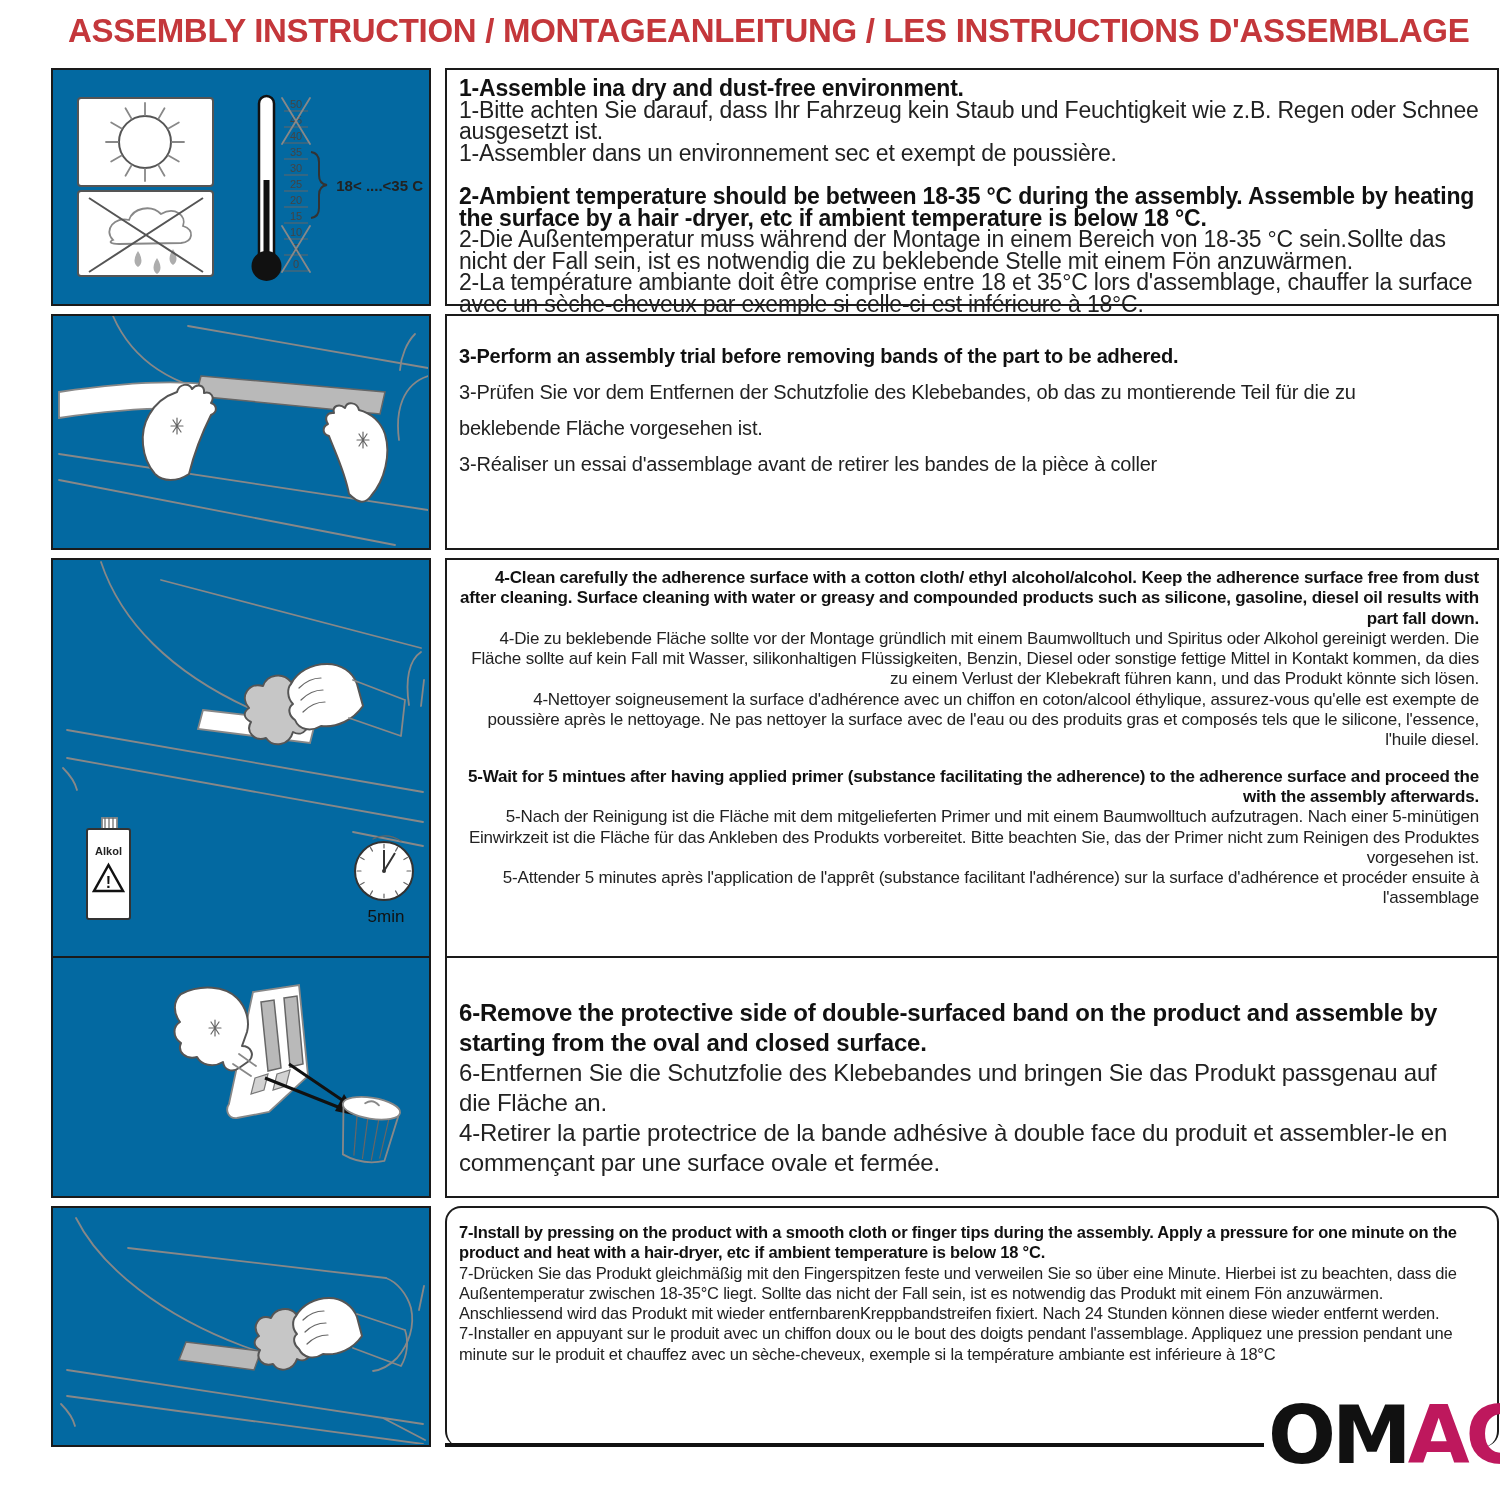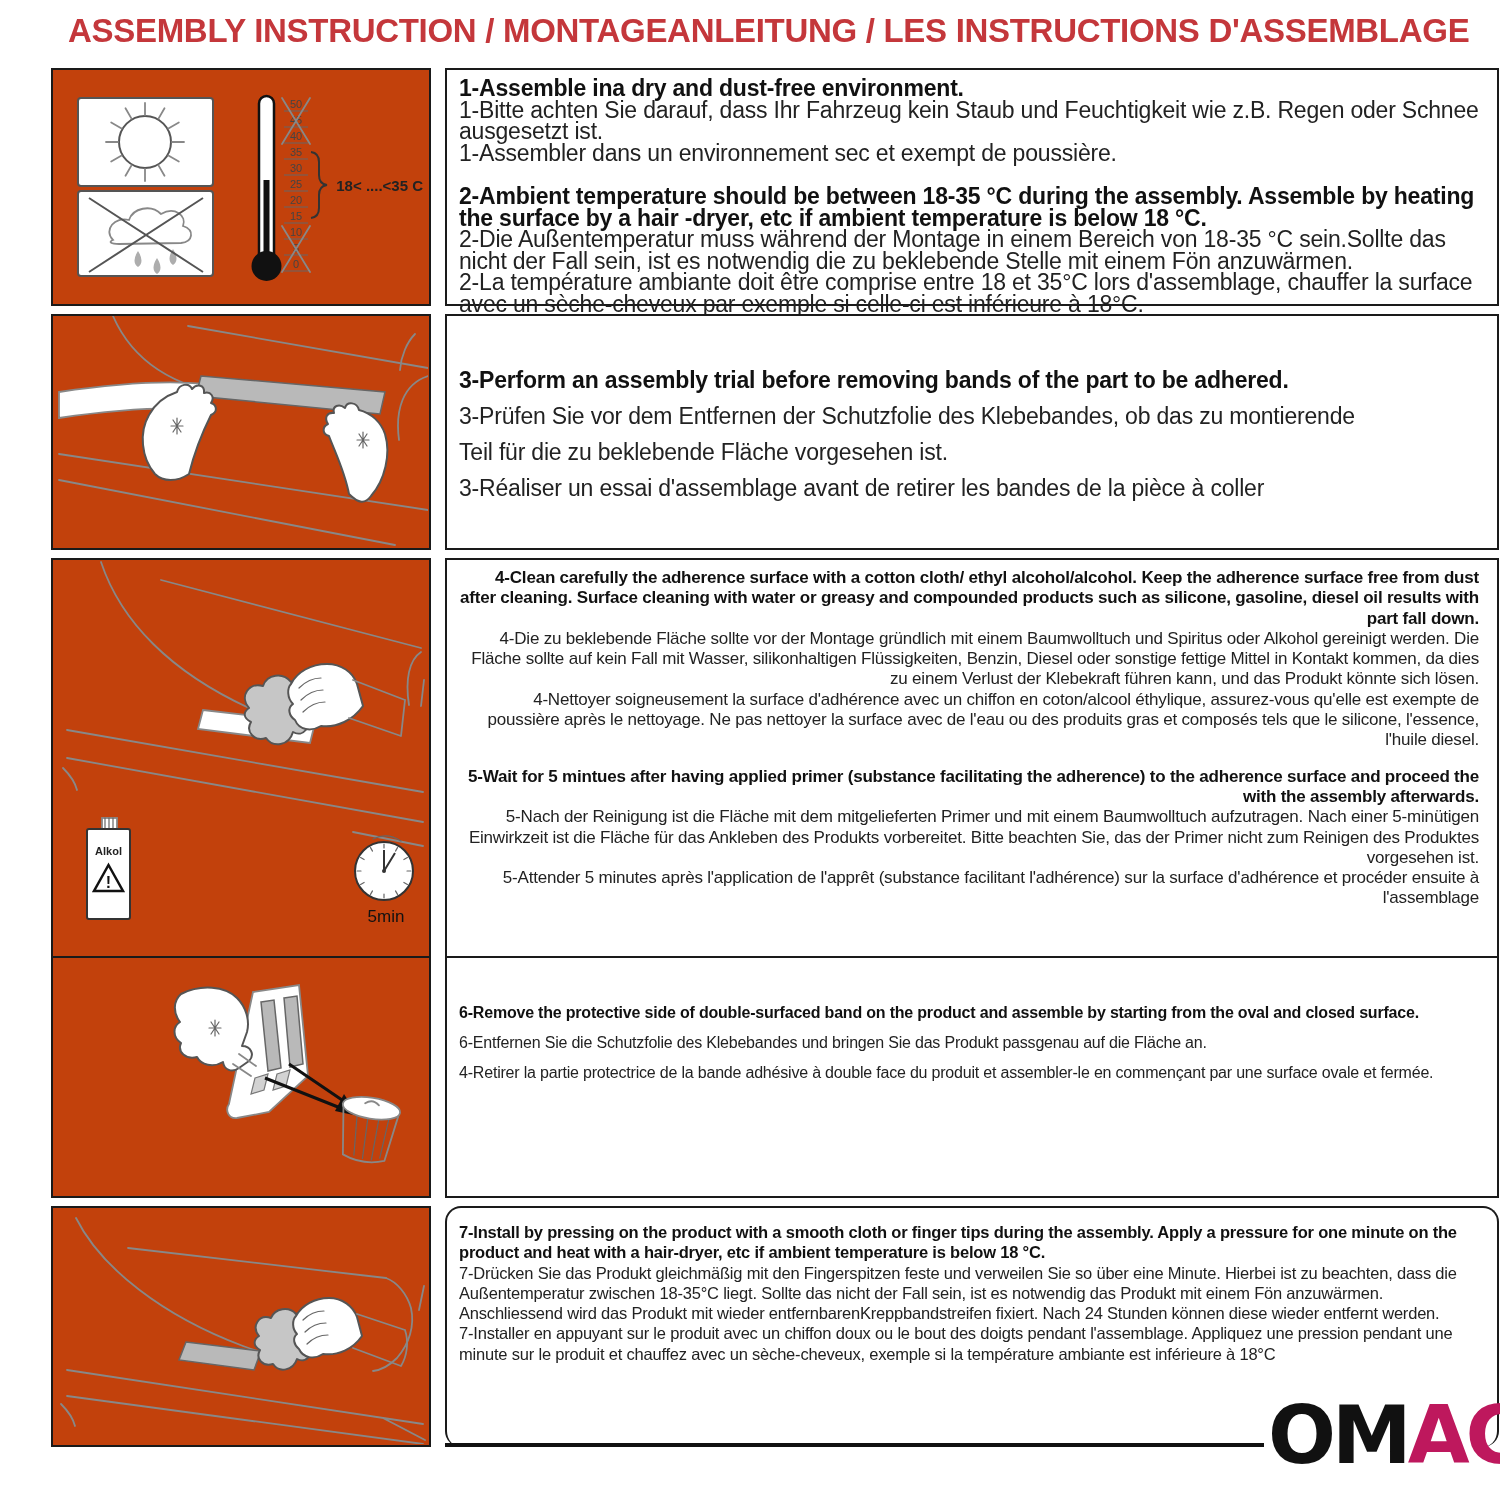--- a/index.html
+++ b/index.html
@@ -7,42 +7,42 @@
     position:relative; width:1500px; height:1500px; background:#ffffff;
     font-family:"Liberation Sans", sans-serif; overflow:hidden;margin-left:24px;
   }
   .title {
     position:absolute; left:44px; top:12px;
     font-size:33px; font-weight:bold; letter-spacing:-0.3px;
     color:#c4373b; white-space:nowrap;
   }
   .imgbox {
     position:absolute; left:27px; width:380px;
-    border:2.5px solid #1a1a1a; background:#c2410c; box-sizing:border-box;
+    border:2.5px solid #1a1a1a; background:#0369a1; box-sizing:border-box;
   }
   .textbox {
     position:absolute; left:421px; width:1054px;
     border:2.5px solid #1a1a1a; background:#fff; box-sizing:border-box;
     padding:8px 18px 6px 12px; color:#222;
   }
   .r1 { top:68px;  height:238px; }
   .r2 { top:314px; height:236px; }
   .r3 { top:558px; height:470px;text-align:right; }
   .r4 { top:956px; height:242px; }
   .r5 { top:1206px; height:241px; }
   .textbox.r5 { border-bottom:none;border-radius:16px; }
 
   .ln { letter-spacing:-0.2px; }
   .en { font-weight:bold; color:#111; }
   .sm  { font-size:23px; line-height:21.5px; }
   .sm3 { font-size:17px;   line-height:20.3px; }
   .sm5 { font-size:16.5px; line-height:20.3px; padding-top:14px; }
-  .bg2 { font-size:23px; line-height:36px; padding-top:46px; }
+  .bg2 { font-size:20px; line-height:36px; padding-top:22px; }
   .bg2 .para { max-width:920px; }
-  .bg4 { font-size:16px; line-height:30px; padding-top:40px; }
+  .bg4 { font-size:24px; line-height:30px; padding-top:40px; }
   .bg4 .para { max-width:1000px; }
   .gap1 { margin-top:22px; }
   .gap3 { margin-top:16px; }
 
   .bottom-line {
     position:absolute; left:421px; top:1443px; width:819px; height:4px;
     background:#111;
   }
   .logo {
     position:absolute; left:1244px; top:1396px; line-height:1;

